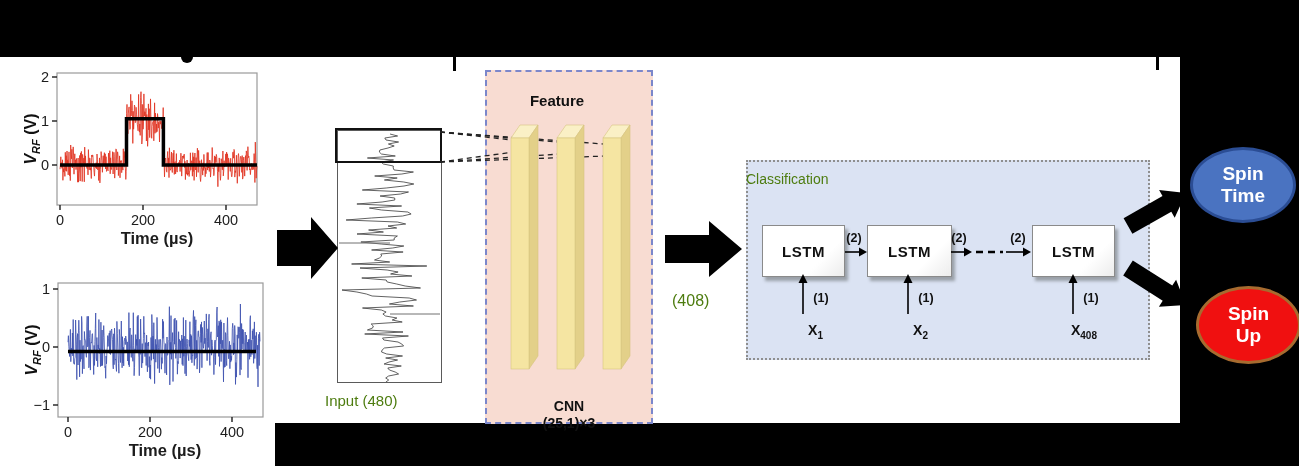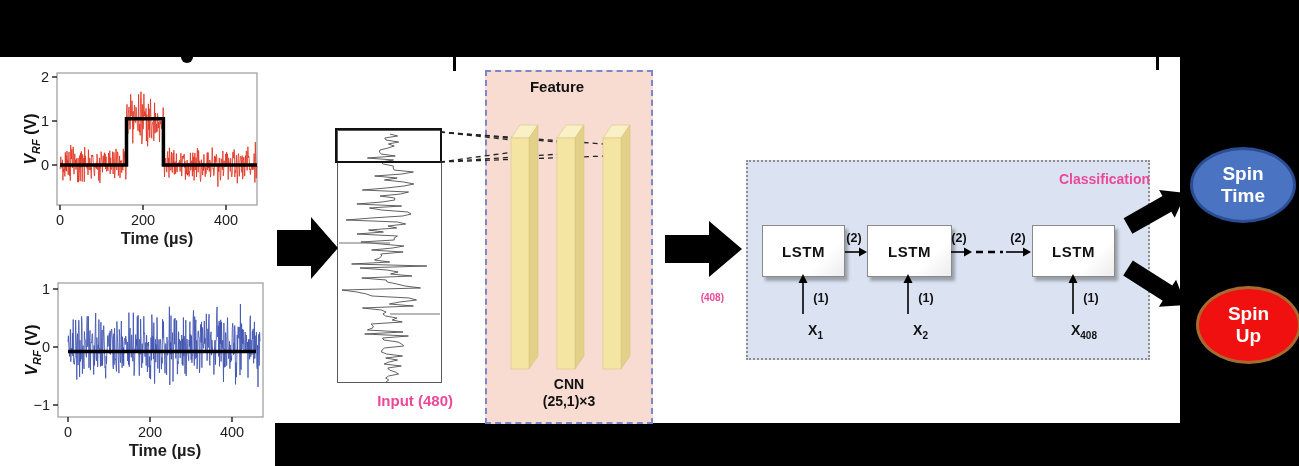--- a/index.html
+++ b/index.html
@@ -1,20 +1,20 @@
 <!DOCTYPE html>
 <html><head>
 <meta charset="utf-8">
 <style>
   html,body{margin:0;padding:0;background:#000;}
   #canvas{position:relative;width:1299px;height:466px;background:#fff;overflow:hidden;
           font-family:"Liberation Sans",sans-serif;color:#111;}
   .abs{position:absolute;}
   .black{background:#000;}
-  .lbl{font-weight:bold;color:#ec4899;text-align:right;}
+  .lbl{font-weight:normal;color:#4d7c0f;text-align:left;}
   .boxlbl{font-weight:bold;color:#111;text-align:center;line-height:17px;}
   
   svg text{font-family:"Liberation Sans",sans-serif;fill:#1c1c1c;}
   .tick{font-size:14.5px;}
   .axlbl{font-size:16.5px;font-weight:bold;}
   .ylab{font-size:16px;font-weight:bold;white-space:nowrap;text-align:center;
         transform:rotate(-90deg);}
   
   #input-box{border:1.5px solid #5a5a5a;background:#fff;}
   #input-window{border:2.5px solid #111;background:transparent;}
@@ -97,43 +97,43 @@
     <svg width="103" height="251" viewBox="0 0 103 251">
       <path id="input-trace" fill="none" stroke="#3a3a3a" stroke-width="0.8" d="M52 3L59.6 5L46.8 7L48.0 9L60.6 11L50.4 13L56.2 15L50.0 17L41.9 19L41.3 21L43.4 23L57.3 25L29.4 27L55.5 29L43.0 31L45.3 33L55.3 35L55.2 37L56.1 39L75.4 41L63.9 43L36.7 45L59.2 47L46.4 49L65.8 51L75.8 53L66.0 55L48.2 57L24.3 59L70.5 61L62.6 63L42.1 65L56.7 67L56.8 69L44.1 71L18.9 73L63.6 75L31.4 77L43.5 79L69.8 81L73.1 83L64.6 85L33.3 87L8.1 89L59.5 91L67.7 93L50.0 95L58.7 97L30.6 99L45.4 101L19.0 103L59.4 105L56.2 107L56.2 109L22.9 111L43.2 113L65.8 115L54.7 117L33.6 119L65.1 121L42.8 123L43.7 125L41.4 127L36.5 129L51.7 131L13.6 133L88.8 135L22.0 137L49.1 139L60.1 141L52.6 143L73.9 145L23.8 147L48.2 149L49.2 151L58.7 153L67.2 155L82.5 157L4.0 159L18.9 161L28.4 163L34.1 165L71.2 167L78.5 169L61.8 171L51.4 173L75.4 175L24.5 177L43.4 179L48.1 181L44.9 183L47.5 185L58.9 187L54.2 189L64.2 191L33.2 193L35.3 195L34.6 197L29.4 199L65.0 201L26.7 203L70.4 205L44.5 207L45.8 209L60.0 211L63.8 213L65.6 215L46.4 217L44.1 219L43.5 221L48.7 223L64.5 225L47.7 227L59.6 229L51.0 231L46.1 233L63.3 235L49.8 237L51.4 239L57.2 241L60.6 243L50.6 245L47.7 247L50.7 249L47.9 251"></path>
       <line x1="1" y1="112" x2="52" y2="112" stroke="#707070" stroke-width="1"></line>
       <line x1="52" y1="183" x2="102" y2="183" stroke="#707070" stroke-width="1"></line>
     </svg>
   </div>
   <div id="input-window" class="abs" style="left:335px;top:128px;width:103px;height:31px;"></div>
   <div class="abs lbl" style="left:325px;top:392px;width:128px;font-size:15px;">Input (480)</div>
 
   <div id="fe-box" class="abs" style="left: 485px; top: 70px; width: 168px; height: 354px; background: rgb(248, 220, 210);"></div>
-  <div class="abs boxlbl" style="left:485px;top:78px;width:144px;font-size:15px;">
+  <div class="abs boxlbl" style="left:485px;top:92px;width:144px;font-size:15px;">
     <div>Feature</div>
   </div>
-  <div class="abs boxlbl" style="left:485px;top:376px;width:168px;font-size:14px;">
+  <div class="abs boxlbl" style="left:485px;top:398px;width:168px;font-size:14px;">
     <div>CNN</div>
     <div>(25,1)×3</div>
   </div>
 
   <div id="cls-box" class="abs" style="left: 746px; top: 160px; width: 404px; height: 200px; background: rgb(219, 227, 243);"></div>
   <div class="abs lbl" style="left:746px;top:171px;width:404px;font-size:14px;">Classification</div>
   <div class="lstm abs" style="left:762px;top:225px;width:81px;height:50px;">LSTM</div>
   <div class="lstm abs" style="left:867px;top:225px;width:83px;height:50px;">LSTM</div>
   <div class="lstm abs" style="left:1032px;top:225px;width:81px;height:50px;">LSTM</div>
   <div class="abs seqlbl" style="left:840px;top:231px;width:28px;">(2)</div>
   <div class="abs seqlbl" style="left:945px;top:231px;width:28px;">(2)</div>
   <div class="abs seqlbl" style="left:1004px;top:231px;width:28px;">(2)</div>
   <div class="abs seqlbl" style="left:808px;top:291px;width:26px;">(1)</div>
   <div class="abs seqlbl" style="left:913px;top:291px;width:26px;">(1)</div>
   <div class="abs seqlbl" style="left:1078px;top:291px;width:26px;">(1)</div>
   <div class="abs xinp" style="left:783px;top:322px;width:40px;"><span>X</span><sub>1</sub></div>
   <div class="abs xinp" style="left:888px;top:322px;width:40px;"><span>X</span><sub>2</sub></div>
   <div class="abs xinp" style="left:1049px;top:322px;width:48px;"><span>X</span><sub>408</sub></div>
-  <div class="abs lbl" style="left:672px;top:292px;width:52px;font-size:10px;">(408)</div>
+  <div class="abs lbl" style="left:672px;top:292px;width:52px;font-size:16px;">(408)</div>
 
   <div id="oval-down" class="oval abs" style="left: 1190px; top: 147px; width: 100px; height: 70px; border: 3px solid rgb(43, 77, 148); background: rgb(74, 115, 193);">
     <div>Spin</div>
     <div>Time</div>
   </div>
   <div id="oval-up" class="oval abs" style="left: 1196px; top: 286px; width: 99px; height: 72px; border: 3px solid rgb(167, 107, 47); background: rgb(240, 16, 16);">
     <div>Spin</div>
     <div>Up</div>
   </div>
 

